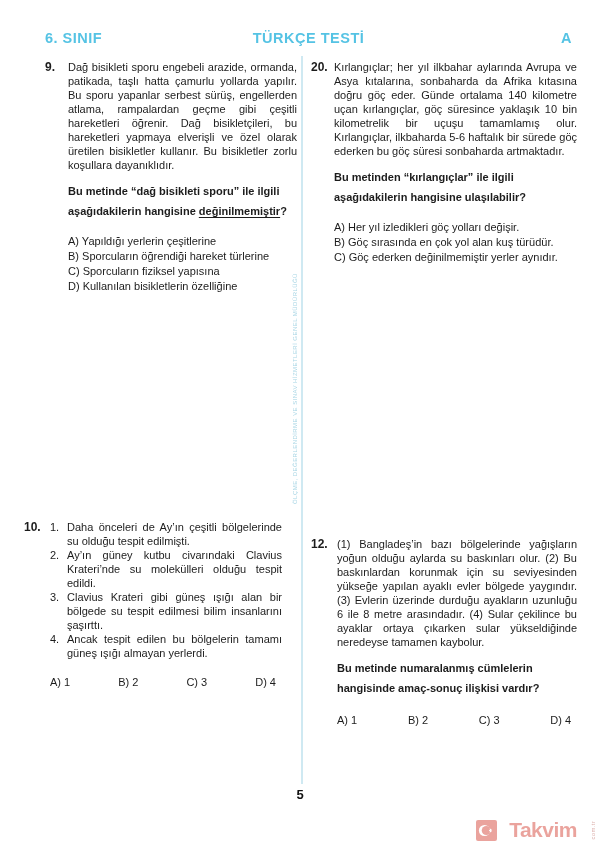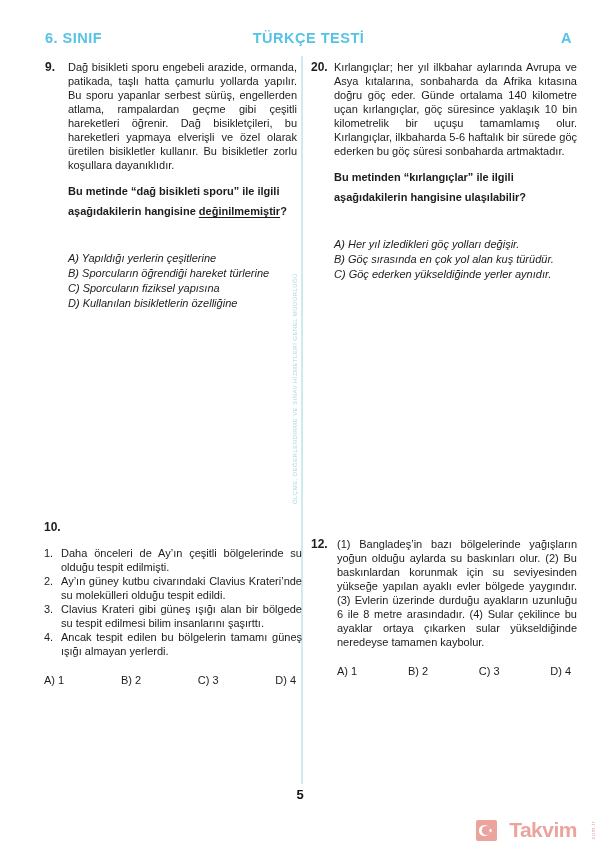--- a/index.html
+++ b/index.html
@@ -23,36 +23,36 @@
   
   .side-text {
     position:absolute; width:220px; left:185px; top:391px;
     transform:rotate(-90deg);
     font-size:6px; color:#a9d6e5; letter-spacing:0.45px;
     white-space:nowrap; text-align:center;
   }
   
   .question { position:absolute; display:flex; }
   .q9  { left:45px;  top:60px;  width:252px; }
-  .q10 { left:44px;  top:520px; width:258px;flex-direction:column; }
+  .q10 { left:24px;  top:520px; width:258px; }
   .q11 { left:311px; top:60px;  width:266px; }
   .q12 { left:311px; top:537px; width:266px; }
   .qnum {
     flex:0 0 26px; font-weight:bold; font-size:12px; line-height:14px;
   }
   .q9 .qnum, .q11 .qnum { flex-basis:23px; }
   .qbody { flex:1; }
   .passage {
     font-size:11px; line-height:14px; text-align:justify;
   }
   .stem {
     margin-top:9px; font-weight:bold; font-size:11px; line-height:20px; text-align:left;
   }
   .stem .u { text-decoration:underline; text-underline-offset:2px; }
-  .options { margin-top:30px; list-style:none;font-style:italic; }
+  .options { margin-top:13px; list-style:none; }
   .options li {
     font-size:11px; line-height:15px;
     padding-left:17px; text-indent:-17px;
   }
   .options-row {
     margin-top:16px; display:flex; justify-content:space-between;
     padding-right:6px; font-size:11px;text-align:right;
   }
   
   .numlist { }
@@ -138,29 +138,30 @@
   </div>
 
   <div class="question q11">
     <span class="qnum">20.</span>
     <div class="qbody">
       <p class="passage">Kırlangıçlar; her yıl ilkbahar aylarında Avrupa ve Asya kıtalarına, sonbaharda da Afrika kıtasına doğru göç eder. Günde ortalama 140 kilometre uçan kırlangıçlar, göç süresince yaklaşık 10 bin kilometrelik bir uçuşu tamamlamış olur. Kırlangıçlar, ilkbaharda 5-6 haftalık bir sürede göç ederken bu göç süresi sonbaharda artmaktadır.</p>
       <p class="stem">Bu metinden “kırlangıçlar” ile ilgili aşağıdakilerin hangisine ulaşılabilir?</p>
       <ul class="options">
         <li>A) Her yıl izledikleri göç yolları değişir.</li>
         <li>B) Göç sırasında en çok yol alan kuş türüdür.</li>
-        <li>C) Göç ederken yükseldiğinde yerler aynıdır.</li>
+        <li>C) Göç ederken değinilmemiştir yerler aynıdır.</li>
       </ul>
     </div>
   </div>
 
   <div class="question q12">
     <span class="qnum">12.</span>
     <div class="qbody">
       <p class="passage">(1) Bangladeş’in bazı bölgelerinde yağışların yoğun olduğu aylarda su baskınları olur. (2) Bu baskınlardan korunmak için su seviyesinden yükseğe yapılan ayaklı evler bölgede yaygındır. (3) Evlerin üzerinde durduğu ayakların uzunluğu 6 ile 8 metre arasındadır. (4) Sular çekilince bu ayaklar ortaya çıkarken sular yükseldiğinde neredeyse tamamen kaybolur.</p>
+      <p class="stem">Bu metinde numaralanmış cümlelerin hangisinde amaç-sonuç ilişkisi vardır?</p>
       <div class="options-row">
         <span>A) 1</span>
         <span>B) 2</span>
         <span>C) 3</span>
         <span>D) 4</span>
       </div>
     </div>
   </div>
 
   <div class="page-number">5</div>

